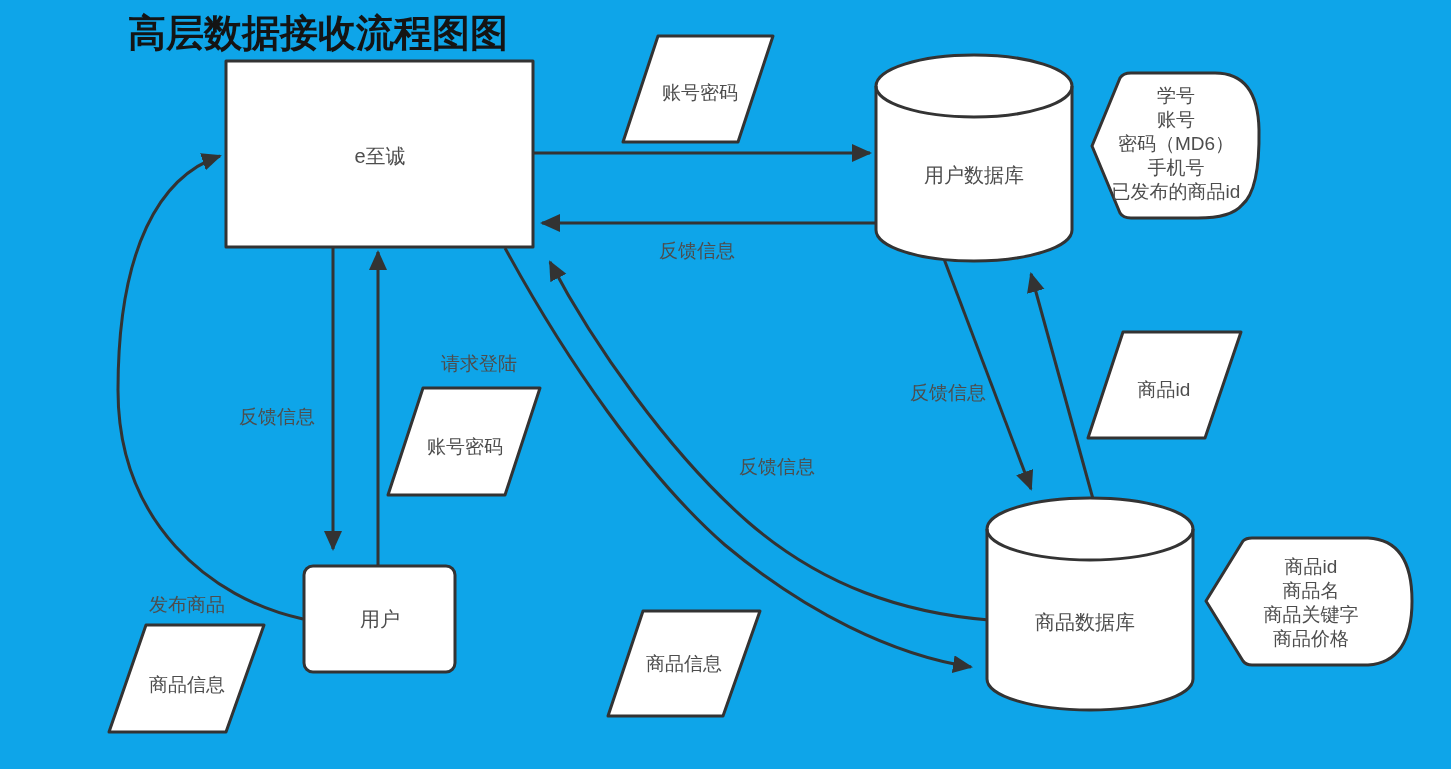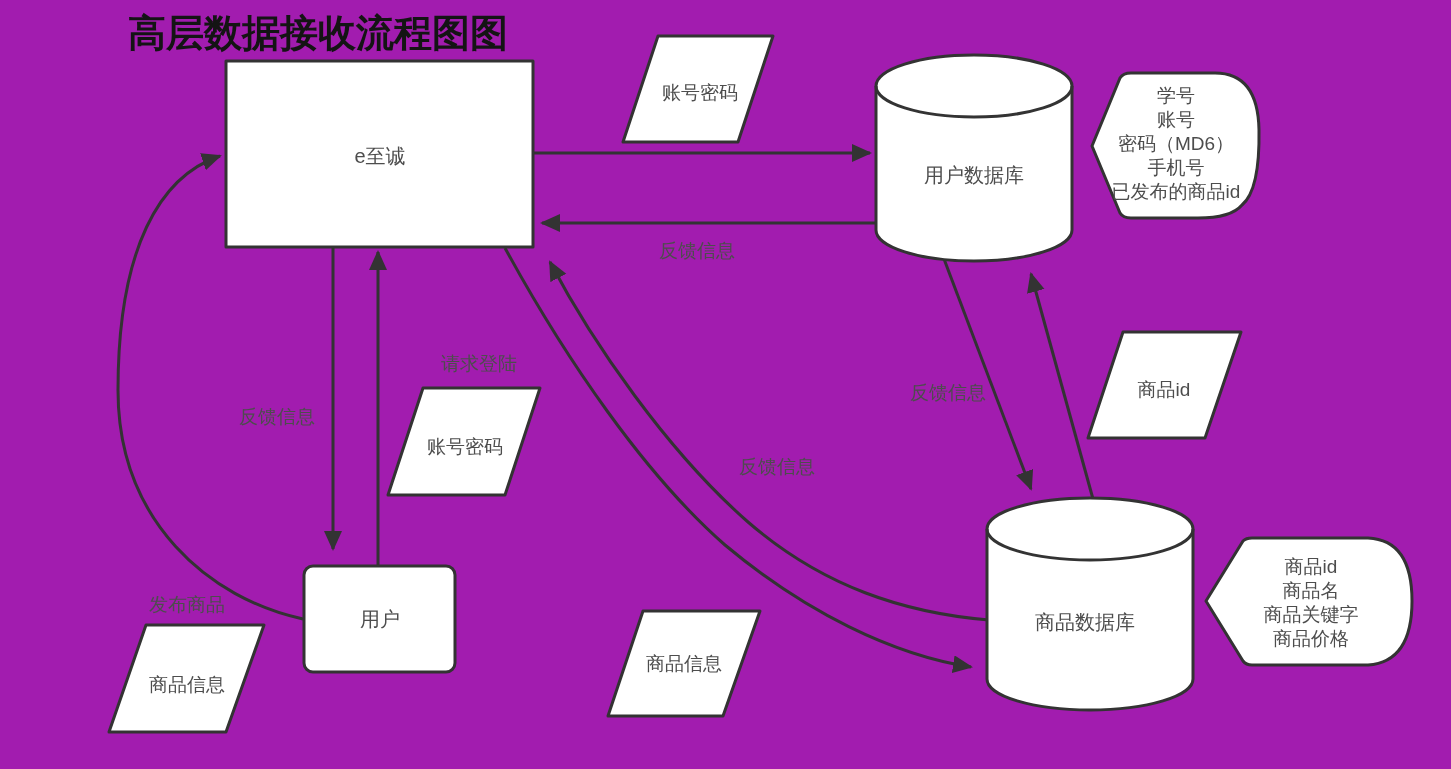--- a/index.html
+++ b/index.html
@@ -1,17 +1,17 @@
 <!DOCTYPE html>
 <html><head>
 <meta charset="utf-8">
 <style>
   html,body{margin:0;padding:0;background:#e9e9e9;}
   .canvas{
-    position:relative;width:1451px;height:769px;background:#a21caf;
+    position:relative;width:1451px;height:769px;background:#0ea5e9;
     font-family:"Liberation Sans","DejaVu Sans",sans-serif;overflow:hidden;
   }
   svg{position:absolute;left:0;top:0;}
   .shape{fill:#ffffff;stroke:#333333;stroke-width:3;stroke-linejoin:round;}
   .edge{fill:none;stroke:#333333;stroke-width:3;}
   .node-label{fill:#4d4d4d;font-size:20px;text-anchor:middle;}
   .small-label{fill:#4d4d4d;font-size:19px;text-anchor:middle;}
   .callout-line{fill:#4d4d4d;font-size:19px;text-anchor:middle;}
   .title{fill:#141414;font-size:38px;font-weight:bold;}
 </style>

